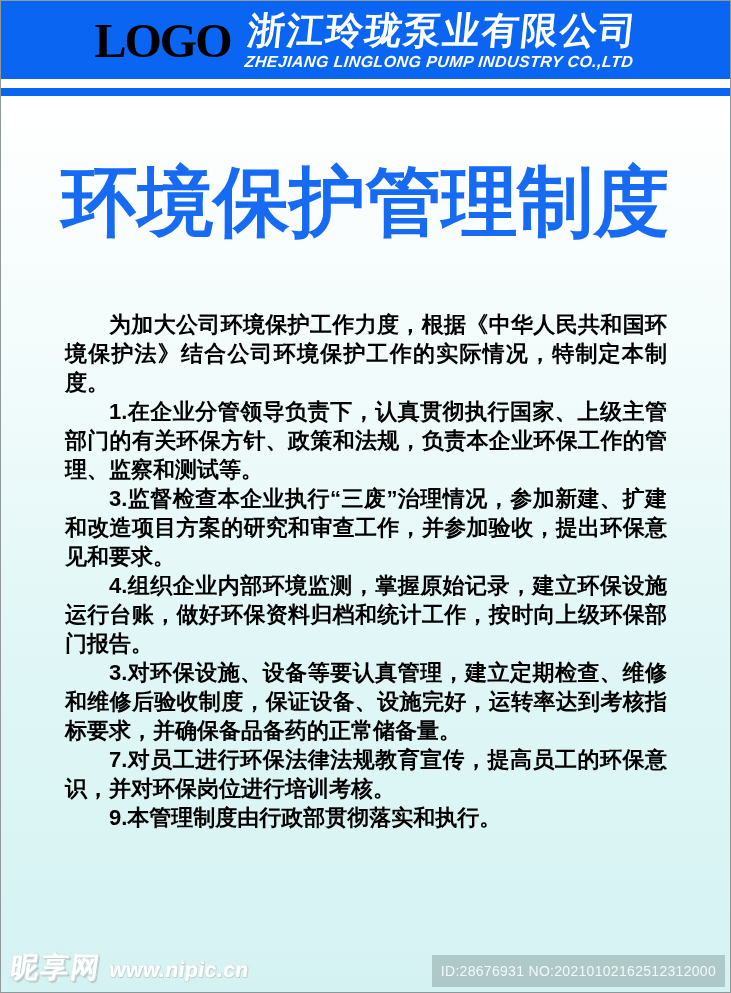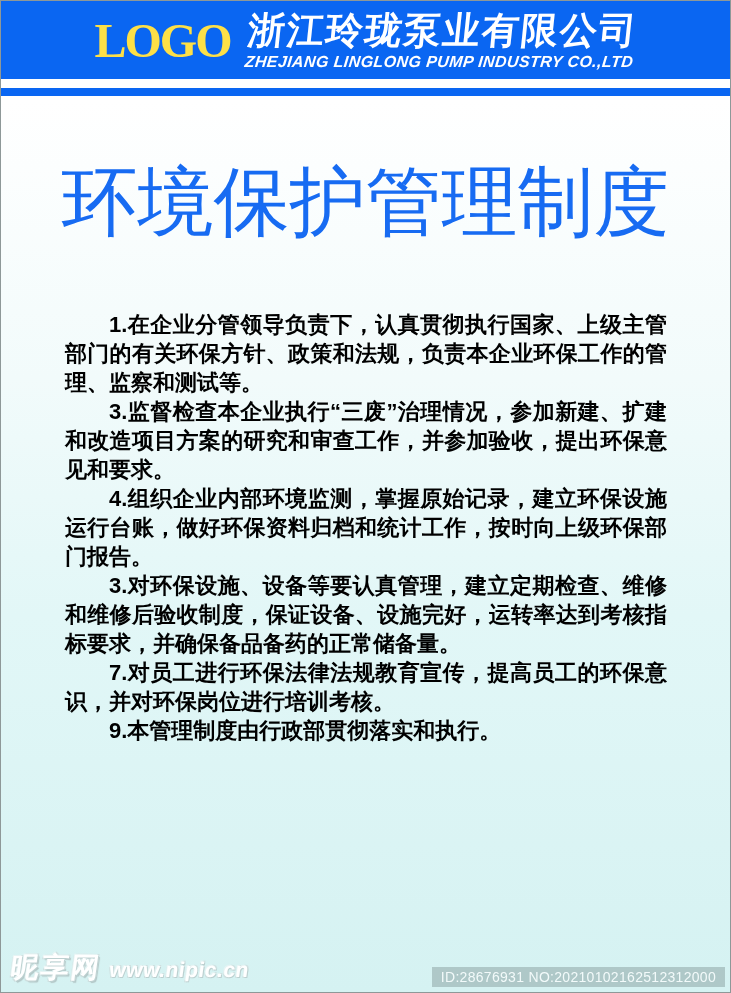--- a/index.html
+++ b/index.html
@@ -20,39 +20,39 @@
     background:linear-gradient(to bottom,var(--bg-top) 10%, #f2fbfb 38%, #e2f7f7 62%, var(--bg-bottom) 100%);
   }
   .topbar{
     height:78px;
     background:var(--header-blue);
     display:flex;align-items:center;justify-content:center;
   }
   .brand{display:flex;align-items:center;gap:16px;margin-top:2px;}
   .logo{
     font-family:"Liberation Serif",serif;
-    font-weight:700;font-size:48px;color:#fde047;
+    font-weight:700;font-size:48px;color:#000000;
     letter-spacing:-2px;line-height:1;text-align:right;
   }
   .names{display:flex;flex-direction:column;align-items:flex-start;transform:skewX(-6deg);}
   .cn{
     font-size:37px;font-weight:700;color:#ffffff;
     letter-spacing:2px;line-height:1.1;white-space:nowrap;
   }
   .en{
     font-size:16px;font-weight:700;font-style:italic;color:#ffffff;
     letter-spacing:0.4px;line-height:1.1;margin-top:1px;white-space:nowrap;
   }
   .gap-white{height:9px;background:#ffffff;}
   .bar-thin{height:8px;background:var(--header-blue);}
   .title{
     margin:68px 0 0 0;
     text-align:center;
     font-size:76px;line-height:1;
-    font-weight:400;
+    font-weight:700;
     color:var(--title-blue);
     letter-spacing:0px;
     font-family:"Liberation Sans",sans-serif;
   }
   .content{
     margin:70px 63px 0 64px;
     font-size:22px;line-height:29px;
     font-weight:700;color:var(--body-text);
     text-align:justify;
   }
@@ -70,21 +70,21 @@
   .wm-url{
     font-size:21px;font-weight:700;color:#ffffff;
     text-shadow:1px 1px 0 #bcd0d0,-1px -1px 0 #e6f4f4,1px -1px 0 #cfe0e0,-1px 1px 0 #cfe0e0;
     letter-spacing:0.5px;
   }
   .idtag{
     position:absolute;right:5px;bottom:5px;
     background:rgba(136,158,158,0.50);
     color:#f2fafa;
     font-size:14px;
-    padding:2px 9px;
+    padding:8px 9px;
     letter-spacing:0.3px;
     white-space:nowrap;
   }
 </style>
 </head>
 <body>
 
 <div class="page">
 
   <header class="topbar">
@@ -97,20 +97,21 @@
     </div>
   </header>
 
   <div class="gap-white"></div>
   <div class="bar-thin"></div>
 
   <h1 class="title">环境保护管理制度</h1>
 
   <section class="content">
 
+  <p class="para">为加大公司环境保护工作力度，根据《中华人民共和国环境保护法》结合公司环境保护工作的实际情况，特制定本制度。</p>
       <p class="para">1.在企业分管领导负责下，认真贯彻执行国家、上级主管部门的有关环保方针、政策和法规，负责本企业环保工作的管理、监察和测试等。</p>
       <p class="para">3.监督检查本企业执行“三废”治理情况，参加新建、扩建和改造项目方案的研究和审查工作，并参加验收，提出环保意见和要求。</p>
       <p class="para">4.组织企业内部环境监测，掌握原始记录，建立环保设施运行台账，做好环保资料归档和统计工作，按时向上级环保部门报告。</p>
       <p class="para">3.对环保设施、设备等要认真管理，建立定期检查、维修和维修后验收制度，保证设备、设施完好，运转率达到考核指标要求，并确保备品备药的正常储备量。</p>
       <p class="para">7.对员工进行环保法律法规教育宣传，提高员工的环保意识，并对环保岗位进行培训考核。</p>
       <p class="para">9.本管理制度由行政部贯彻落实和执行。</p>
     </section>
 
   <div class="wm">
     <span class="wm-cn">昵享网</span>

